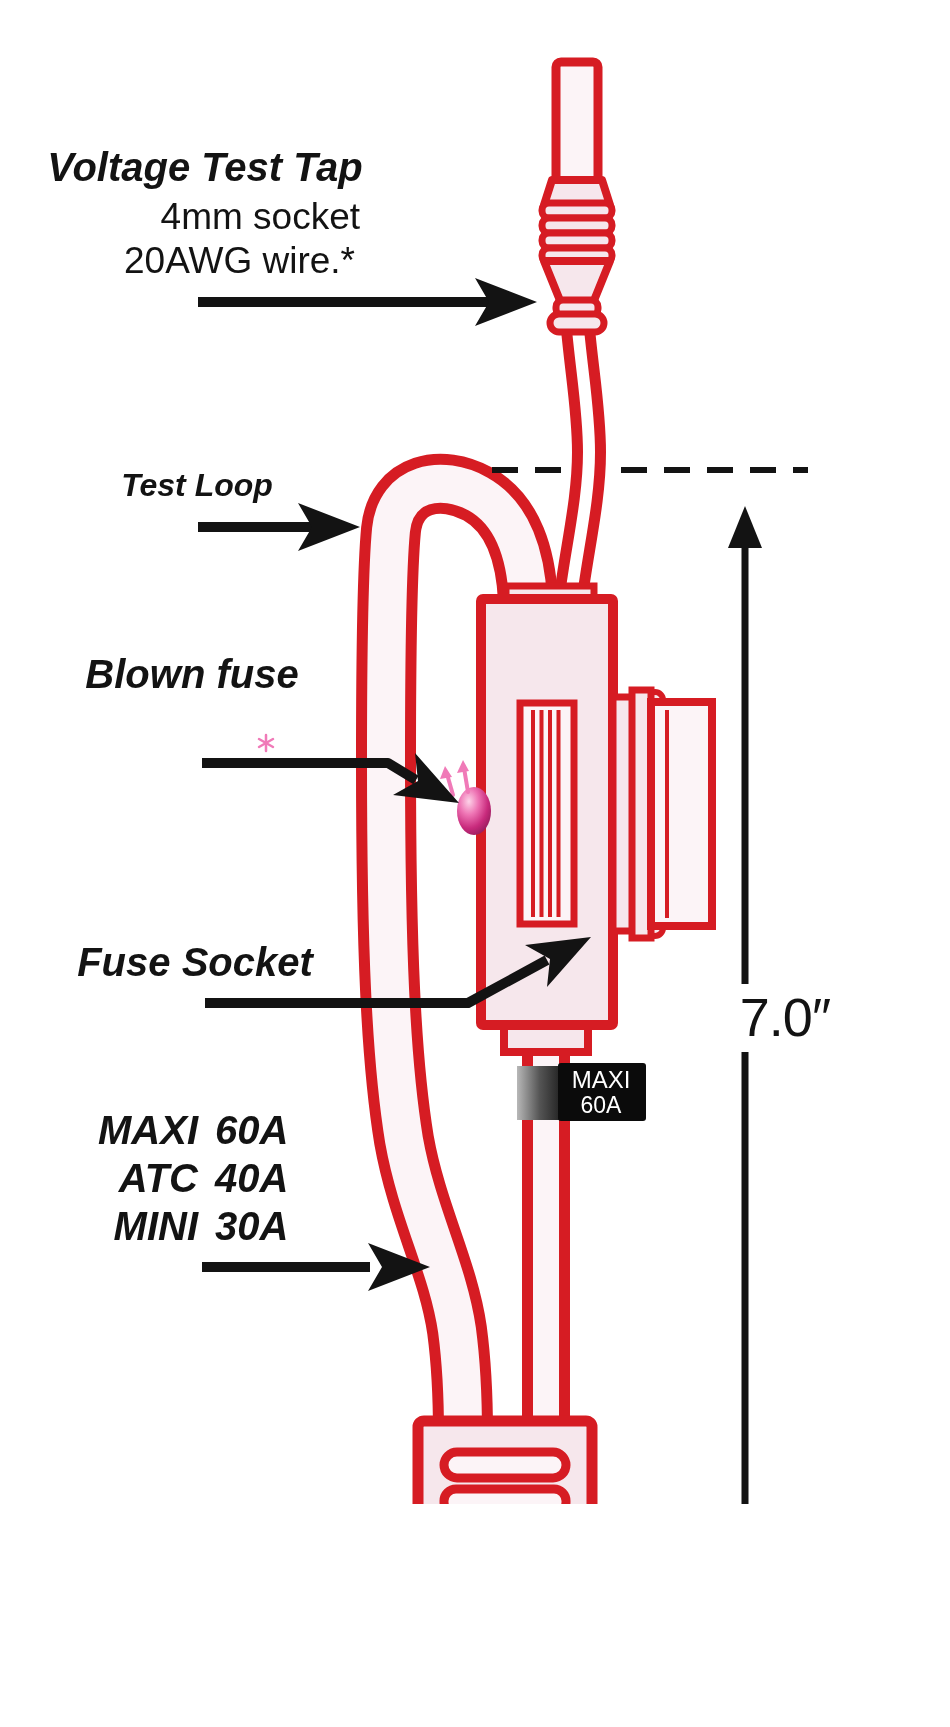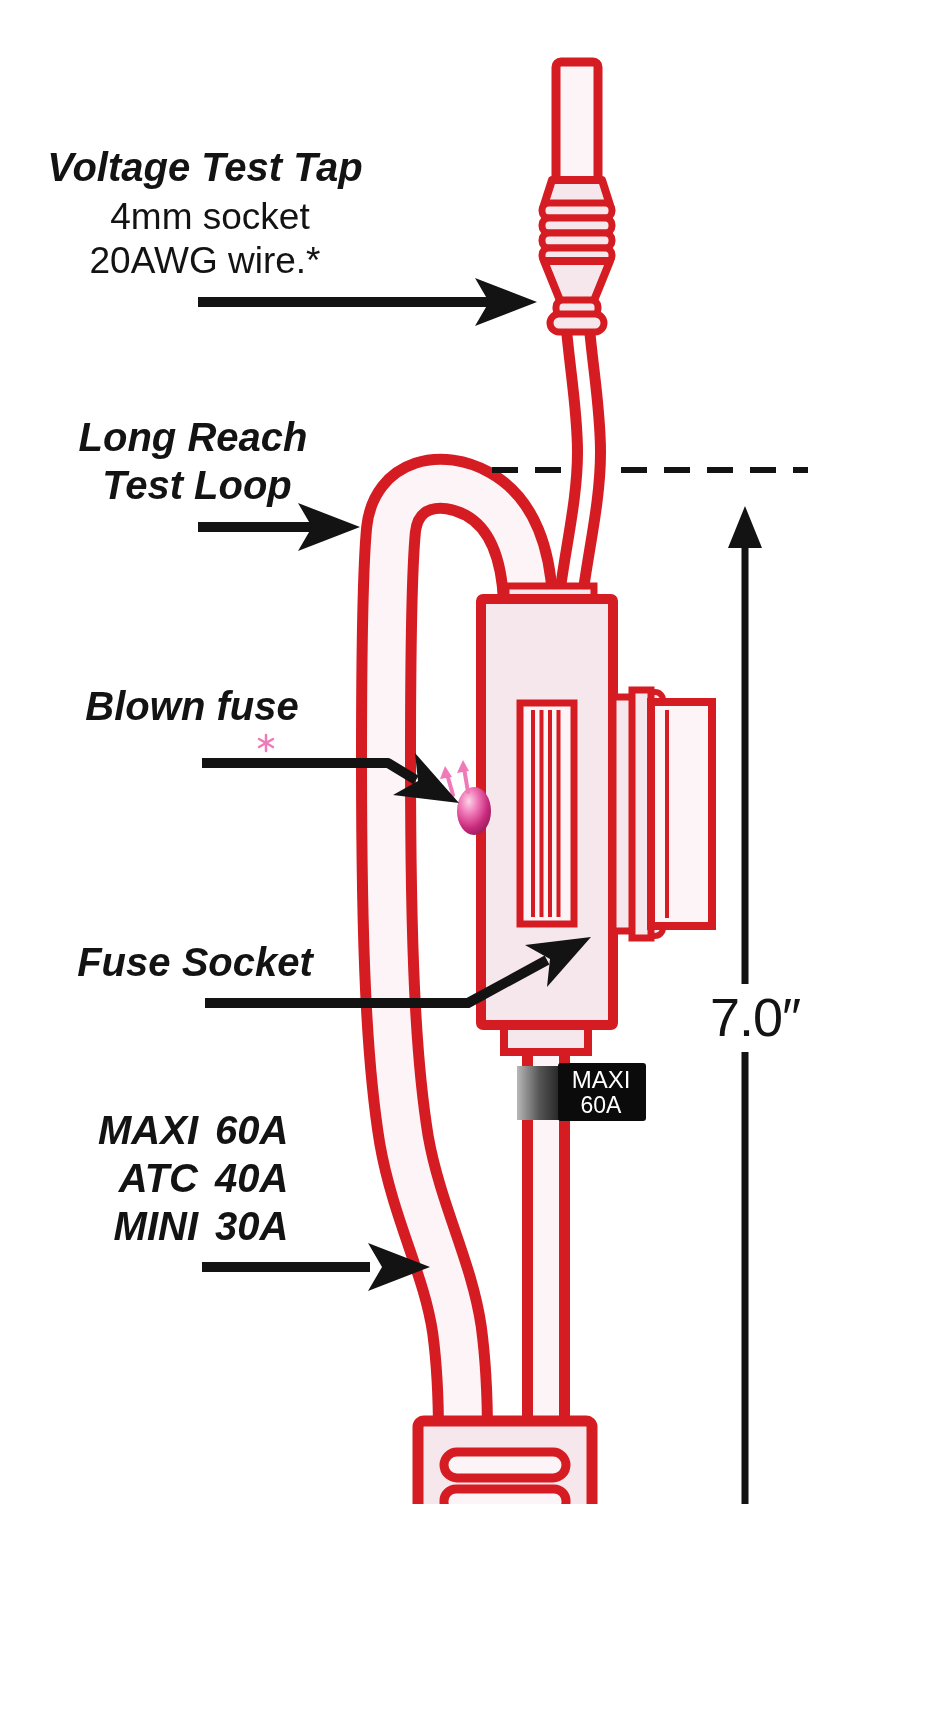--- a/index.html
+++ b/index.html
@@ -20,28 +20,28 @@
   .arrow-shaft{stroke:var(--annotation_black,#131313);stroke-width:10;fill:none;stroke-linejoin:round;}
   .arrow-head{fill:var(--annotation_black,#131313);stroke:none;}
   .prong{stroke:var(--prong_gray,#828282);stroke-width:9;fill:none;stroke-linejoin:round;}
   .ray{stroke:var(--led_ray_pink,#f07ab8);stroke-width:4;fill:none;stroke-linecap:round;}
   .ray-head{fill:var(--led_ray_pink,#f07ab8);}
   .sparkle-line{stroke:var(--led_ray_pink,#f07ab8);stroke-width:2.5;stroke-linecap:round;}
 
   
   .lbl{position:absolute;z-index:2;text-align:center;color:var(--annotation_black,#131313);
        font-weight:bold;font-style:italic;white-space:nowrap;}
-  .lbl.reg{font-weight:normal;font-style:normal;}
+  .lbl.reg{font-weight:normal;font-style:normal;text-align:right;}
   #vtt-title{left:40px;top:144px;width:330px;font-size:40px;line-height:46px;}
   #vtt-s1{left:60px;top:196px;width:300px;font-size:37px;line-height:42px;}
   #vtt-s2{left:55px;top:240px;width:300px;font-size:37px;line-height:42px;}
   #vtt-note{left:90px;top:314px;width:355px;font-size:28px;line-height:32px;color:var(--note_red,#c91722);}
   #lr1{left:43px;top:414px;width:300px;font-size:40px;line-height:46px;}
-  #lr2{left:47px;top:462px;width:300px;font-size:40px;line-height:46px;}
-  #bf1{left:42px;top:651px;width:300px;font-size:40px;line-height:46px;margin-top:32px;}
+  #lr2{left:47px;top:462px;width:300px;font-size:32px;line-height:46px;}
+  #bf1{left:42px;top:651px;width:300px;font-size:40px;line-height:46px;}
   #bf2{left:45px;top:695px;width:300px;font-size:40px;line-height:46px;}
   #fs-lbl{left:45px;top:939px;width:300px;font-size:40px;line-height:46px;}
   #fuse-sizes{left:55px;top:1106px;width:240px;z-index:2;position:absolute;}
   .fuse-row{display:flex;height:48px;align-items:center;font-weight:bold;font-style:italic;
             font-size:40px;color:var(--annotation_black,#131313);}
   .fuse-type{flex:1;text-align:right;}
   .fuse-rating{width:80px;margin-left:17px;text-align:left;}
   #dim-lbl{left:680px;top:989px;width:150px;font-size:54px;line-height:56px;letter-spacing:-1px;}
   #tag-text{left:556px;top:1063px;width:90px;height:58px;display:flex;flex-direction:column;
             justify-content:center;align-items:center;z-index:2;position:absolute;
@@ -178,21 +178,20 @@
         <line class="arrow-shaft" x1="202" y1="1267" x2="370" y2="1267"></line>
         <polygon class="arrow-head" points="430,1267 368,1243 382,1267 368,1291"></polygon>
       </g>
     </g>
   </svg>
 
   <div class="lbl" id="vtt-title">Voltage Test Tap</div>
   <div class="lbl reg" id="vtt-s1">4mm socket</div>
   <div class="lbl reg" id="vtt-s2">20AWG wire.*</div>
 
-  <div class="lbl" id="lr1">Long Reach</div>
   <div class="lbl" id="lr2">Test Loop</div>
 
   <div class="lbl" id="bf1">Blown fuse</div>
 
   <div class="lbl" id="fs-lbl">Fuse Socket</div>
 
   <div id="fuse-sizes">
     <div class="fuse-row">
       <span class="fuse-type">MAXI</span>
       <span class="fuse-rating">60A</span>

